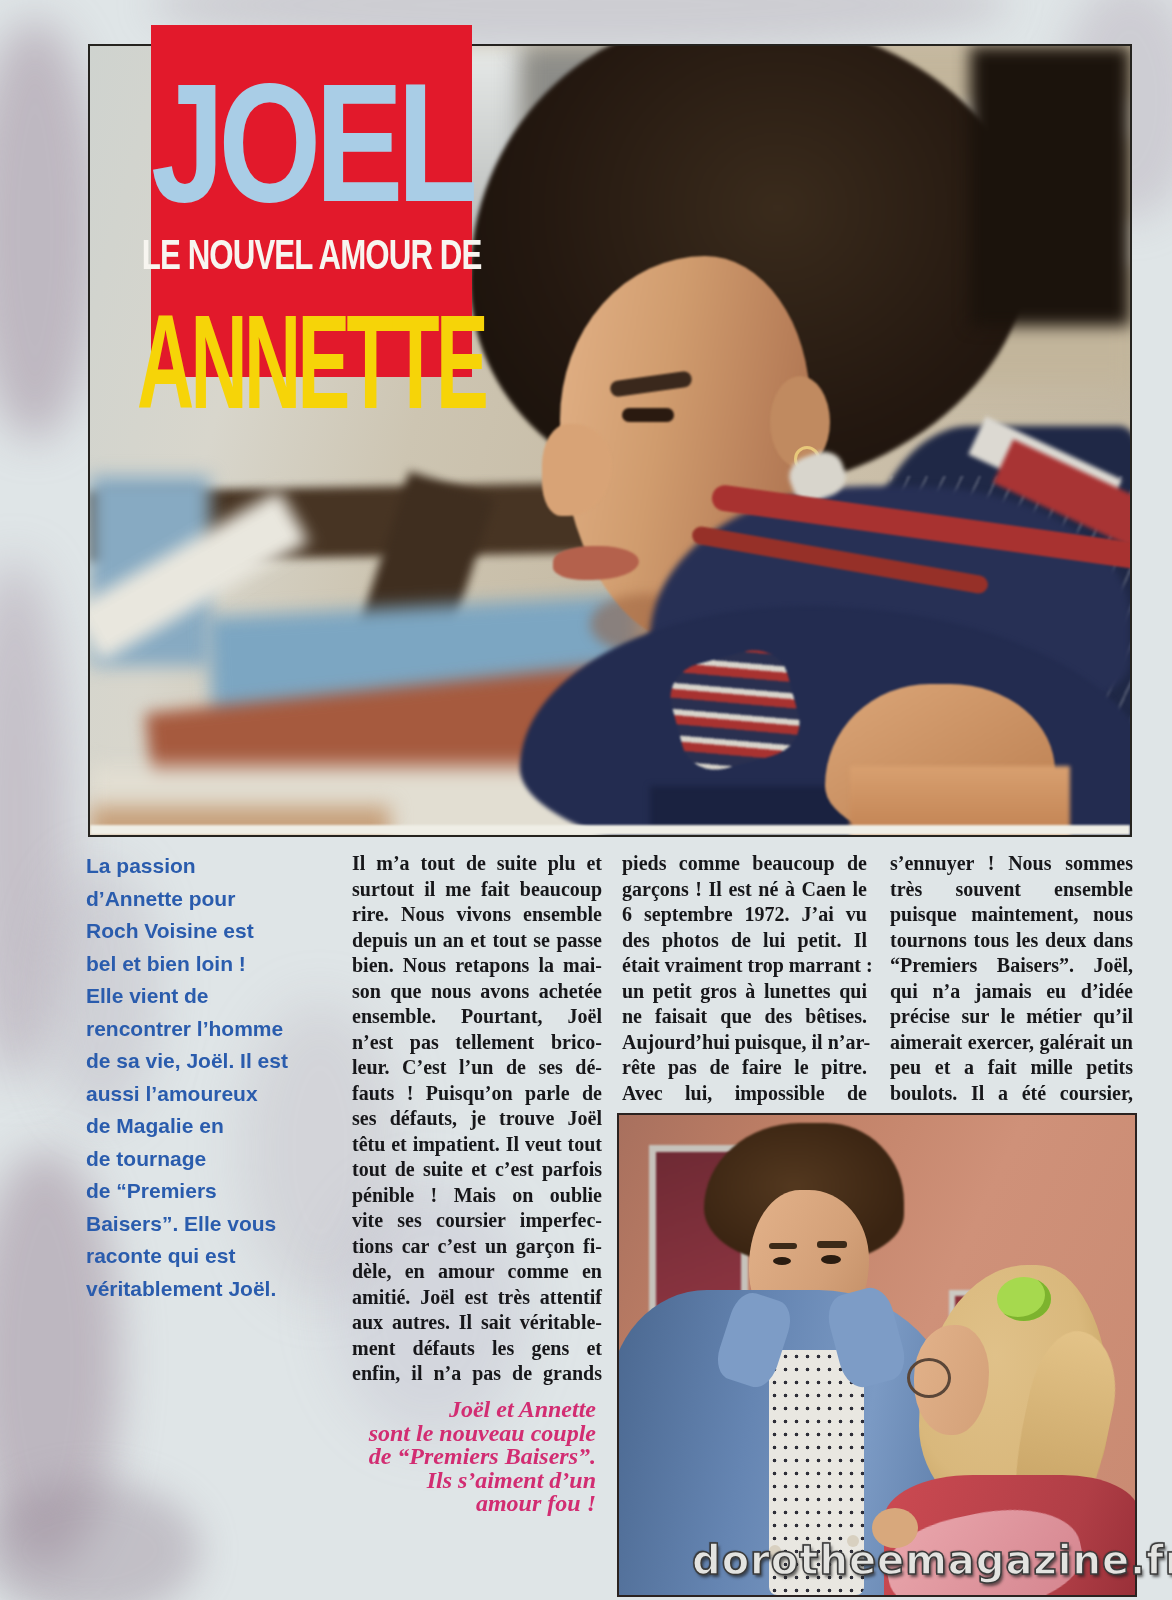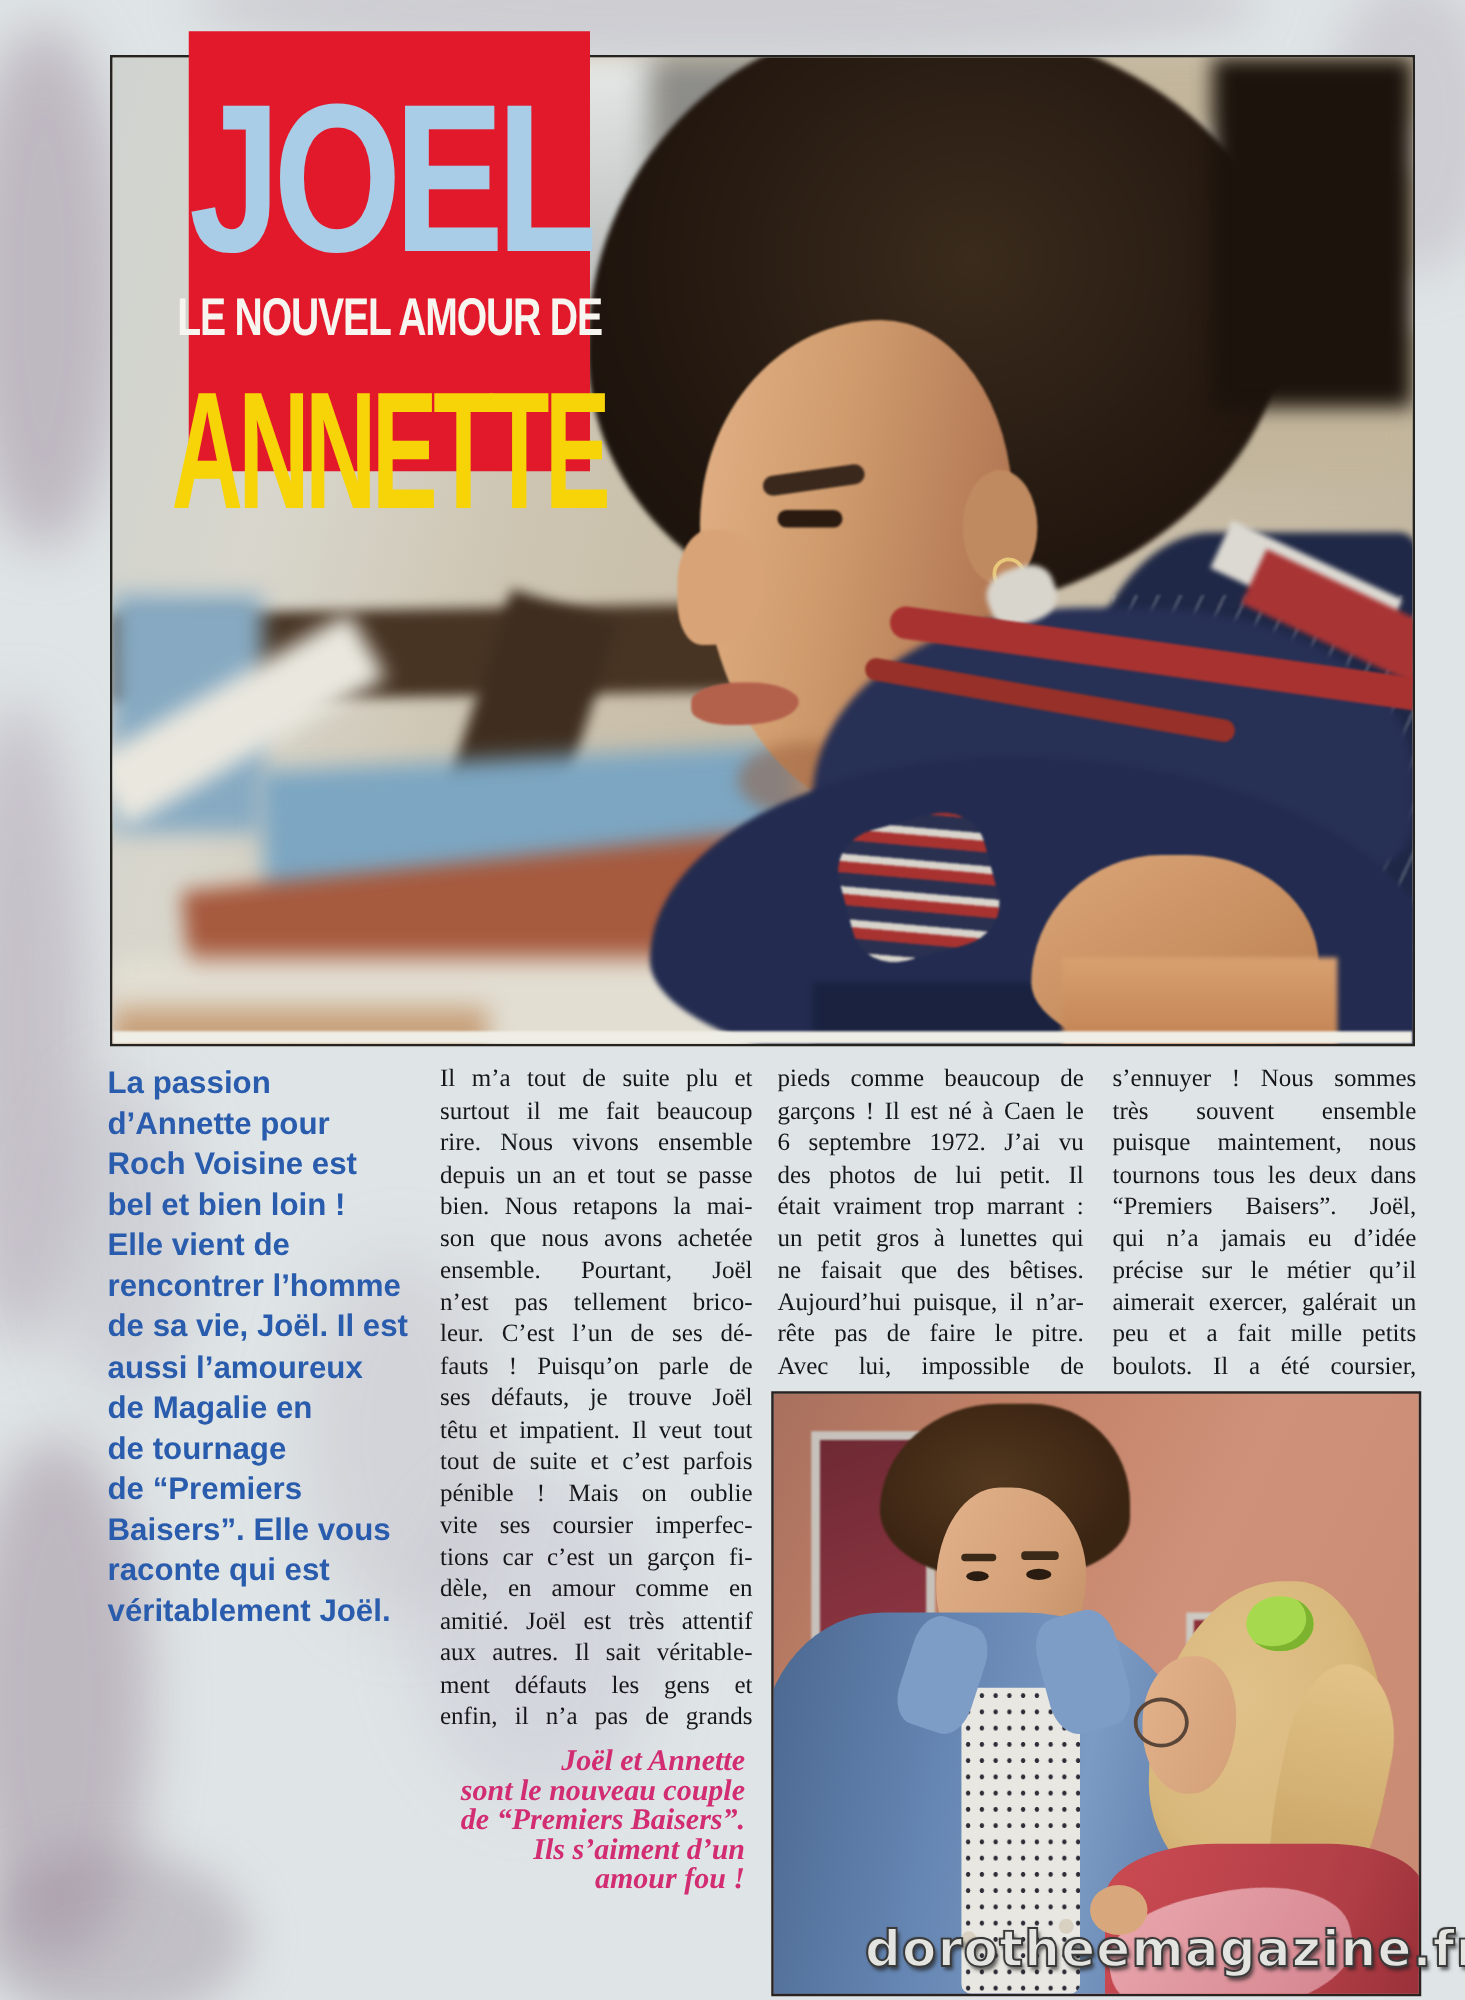--- a/index.html
+++ b/index.html
@@ -86,24 +86,24 @@
      display:flex;flex-direction:column;align-items:center;font-family:"Liberation Sans",sans-serif;margin-left:40px;}
   .t-joel{color:var(--title_blue);font-weight:900;font-size:132px;line-height:1;letter-spacing:-6px;
      transform:scale(1.0,1.28);transform-origin:50% 0;margin-top:34px;}
   .t-sub{color:var(--title_white);font-weight:900;font-size:34px;line-height:1;letter-spacing:-1px;white-space:nowrap;
      transform:scale(0.92,1.25);transform-origin:50% 0;margin-top:42px;}
   .t-annette{color:var(--title_yellow);font-weight:900;font-size:86px;line-height:1;letter-spacing:-4px;white-space:nowrap;
      transform:scale(0.92,1.55);transform-origin:50% 0;margin-top:28px;}
 
   
   .intro{position:absolute;left:86px;top:850px;width:252px;color:var(--intro_blue);
-     font-family:"Liberation Sans",sans-serif;font-weight:bold;font-size:25px;}
+     font-family:"Liberation Sans",sans-serif;font-weight:bold;font-size:21px;}
   .intro .line{line-height:32.5px;white-space:nowrap;}
   .bodycol{position:absolute;color:var(--body_ink);font-size:20px;}
-  .bodycol .line{line-height:25.5px;white-space:nowrap;text-align:justify;text-align-last:justify;}
+  .bodycol .line{line-height:25.5px;white-space:nowrap;text-align:justify;text-align-last:justify;font-weight:bold;}
   .quote{left:88px;top:1408px;width:252px;}
   .quote .line:last-child{text-align-last:left;}
   .col2{left:352px;top:851px;width:250px;}
   .col3{left:622px;top:851px;width:245px;}
   .col4{left:890px;top:851px;width:243px;}
   .caption{position:absolute;left:336px;top:1398px;width:260px;color:var(--caption_pink);
      font-weight:bold;font-style:italic;font-size:24px;}
   .caption .line{line-height:23.5px;text-align:right;white-space:nowrap;}
 
   

